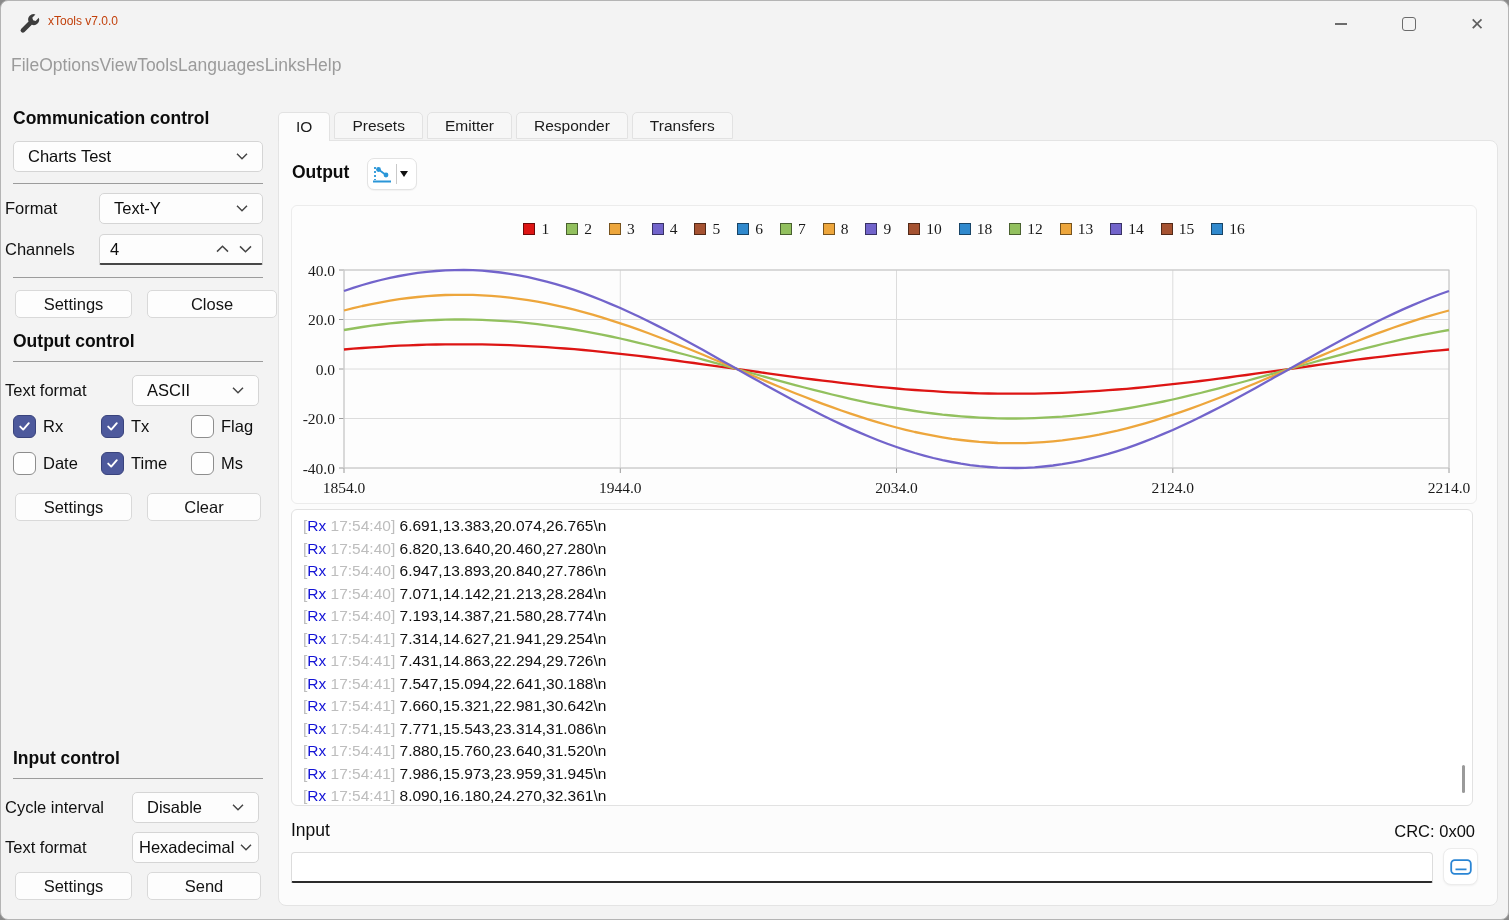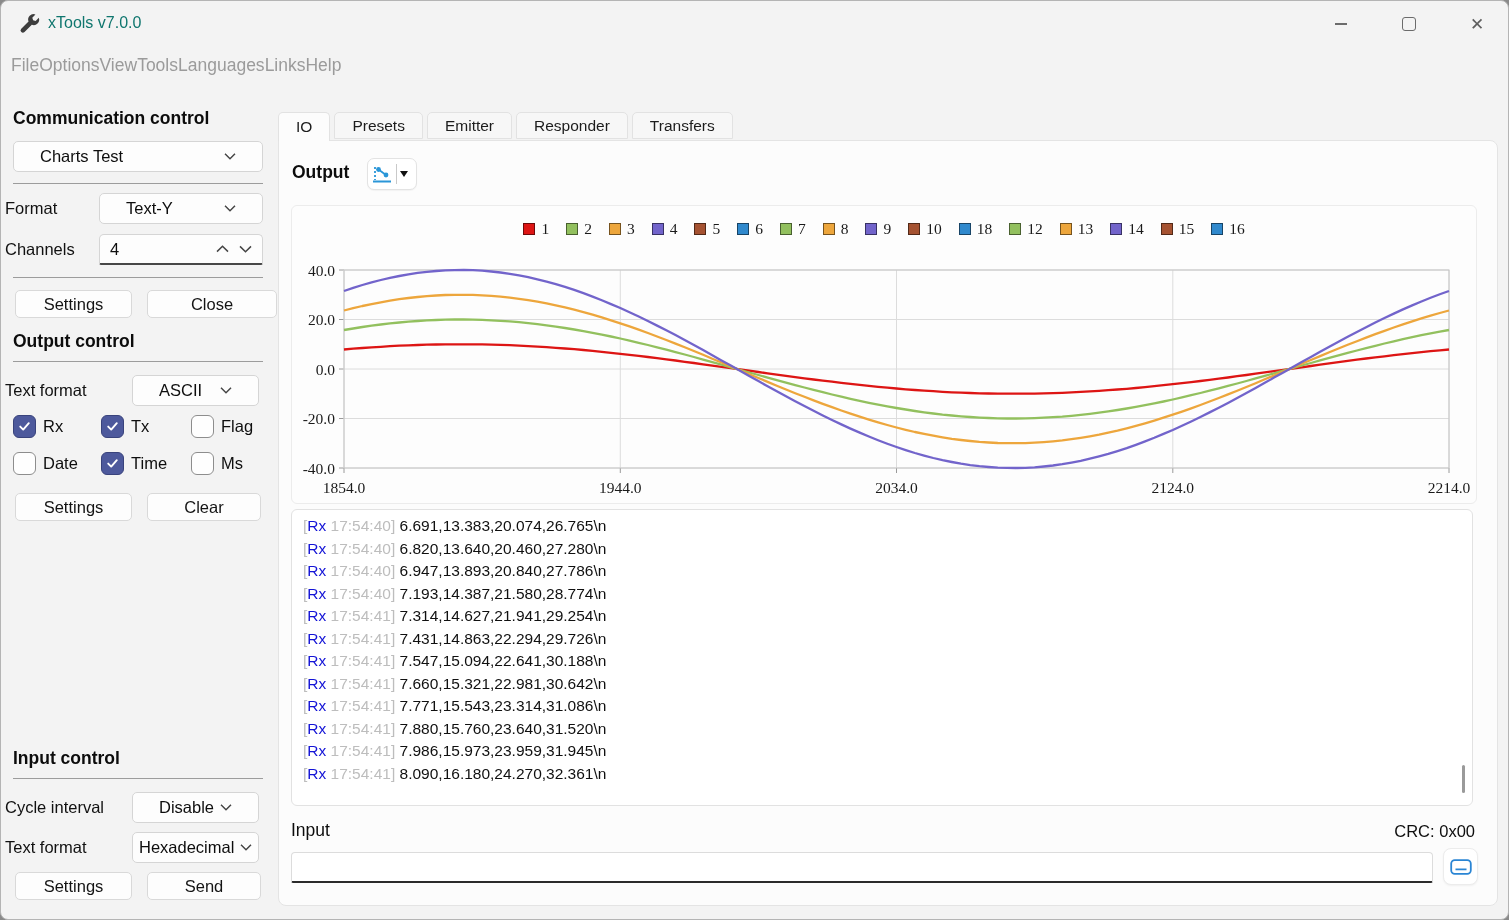--- a/index.html
+++ b/index.html
@@ -3,35 +3,35 @@
 <meta charset="utf-8">
 <style>
   html{background:#8a8a8a;margin:0;padding:0}
   body{margin:0;width:1509px;height:920px;font-family:"Liberation Sans",sans-serif;
        -webkit-font-smoothing:antialiased}
   .window{position:relative;width:1509px;height:920px;background:#f3f3f3;
           border:1px solid #b4b4b4;border-radius:8px;overflow:hidden;box-sizing:border-box}
   
   .titlebar{position:absolute;top:0;left:0;right:0;height:46px}
   .app-icon{position:absolute;left:17px;top:11px;width:23px;height:23px}
-  .app-title{position:absolute;left:47px;top:13px;font-size:16px;color:#0f766e}
+  .app-title{position:absolute;left:47px;top:13px;font-size:12px;color:#c2410c}
   .win-controls{position:absolute;right:14px;top:6px;display:flex;gap:34px;align-items:center;height:34px}
   .win-btn{width:34px;height:30px;display:flex;align-items:center;justify-content:center;cursor:default}
   .glyph-min{width:12px;height:2px;background:#6b6b6b}
   .glyph-max{width:12px;height:12px;border:1.4px solid #6b6b6b;border-radius:3px}
   .glyph-close{font-size:17px;color:#5e5e5e;line-height:1}
   
   .menu-bar{position:absolute;top:54px;left:10px;display:flex;}
   .menu-item{font-size:17.5px;color:#9b9b9b}
   
   .heading{position:absolute;left:12px;font-size:17.5px;font-weight:bold;color:#0c0c0c}
   .divider{position:absolute;left:12px;width:250px;height:1px;background:#9c9c9c}
   .label{position:absolute;left:4px;font-size:16.5px;color:#111}
   .dd{position:absolute;background:#fdfdfd;border:1px solid #d5d5d5;border-radius:5px;
-      display:flex;align-items:center;justify-content:space-between;padding:0 26px;box-sizing:border-box}
+      display:flex;align-items:center;justify-content:space-between;padding:0 14px;box-sizing:border-box}
   .dd .dd-text{font-size:16.5px;color:#0e0e0e;white-space:nowrap}
   .spin{position:absolute;background:#fdfdfd;border:1px solid #d5d5d5;border-bottom:2px solid #474747;
         border-radius:5px 5px 2px 2px;display:flex;align-items:center;box-sizing:border-box;padding:0 10px}
   .spin .spin-val{font-size:16.5px;color:#0e0e0e;flex:1}
   .spin svg{margin-left:10px}
   .btn{position:absolute;background:#fdfdfd;border:1px solid #d9d9d9;border-radius:5px;
        display:flex;align-items:center;justify-content:center;font-size:16.5px;color:#141414;box-sizing:border-box}
   .cb-row{position:absolute;left:12px;display:flex}
   .cb{display:flex;align-items:center;width:88px}
   .cb:nth-child(2){width:90px}
@@ -340,20 +340,21 @@
           <span class="legend-num">16</span>
         </div>
       </div>
   </div>
 
   <div class="log">
     <div id="log-lines">
         <div class="log-line"><span class="br">[</span><span class="rx">Rx</span><span class="ts"> 17:54:40</span><span class="br">]</span> <span class="dt">6.691,13.383,20.074,26.765\n</span></div>
         <div class="log-line"><span class="br">[</span><span class="rx">Rx</span><span class="ts"> 17:54:40</span><span class="br">]</span> <span class="dt">6.820,13.640,20.460,27.280\n</span></div>
         <div class="log-line"><span class="br">[</span><span class="rx">Rx</span><span class="ts"> 17:54:40</span><span class="br">]</span> <span class="dt">6.947,13.893,20.840,27.786\n</span></div>
+        <div class="log-line"><span class="br">[</span><span class="rx">Rx</span><span class="ts"> 17:54:40</span><span class="br">]</span> <span class="dt">7.071,14.142,21.213,28.284\n</span></div>
         <div class="log-line"><span class="br">[</span><span class="rx">Rx</span><span class="ts"> 17:54:40</span><span class="br">]</span> <span class="dt">7.193,14.387,21.580,28.774\n</span></div>
         <div class="log-line"><span class="br">[</span><span class="rx">Rx</span><span class="ts"> 17:54:41</span><span class="br">]</span> <span class="dt">7.314,14.627,21.941,29.254\n</span></div>
         <div class="log-line"><span class="br">[</span><span class="rx">Rx</span><span class="ts"> 17:54:41</span><span class="br">]</span> <span class="dt">7.431,14.863,22.294,29.726\n</span></div>
         <div class="log-line"><span class="br">[</span><span class="rx">Rx</span><span class="ts"> 17:54:41</span><span class="br">]</span> <span class="dt">7.547,15.094,22.641,30.188\n</span></div>
         <div class="log-line"><span class="br">[</span><span class="rx">Rx</span><span class="ts"> 17:54:41</span><span class="br">]</span> <span class="dt">7.660,15.321,22.981,30.642\n</span></div>
         <div class="log-line"><span class="br">[</span><span class="rx">Rx</span><span class="ts"> 17:54:41</span><span class="br">]</span> <span class="dt">7.771,15.543,23.314,31.086\n</span></div>
         <div class="log-line"><span class="br">[</span><span class="rx">Rx</span><span class="ts"> 17:54:41</span><span class="br">]</span> <span class="dt">7.880,15.760,23.640,31.520\n</span></div>
         <div class="log-line"><span class="br">[</span><span class="rx">Rx</span><span class="ts"> 17:54:41</span><span class="br">]</span> <span class="dt">7.986,15.973,23.959,31.945\n</span></div>
         <div class="log-line"><span class="br">[</span><span class="rx">Rx</span><span class="ts"> 17:54:41</span><span class="br">]</span> <span class="dt">8.090,16.180,24.270,32.361\n</span></div>
       </div>

